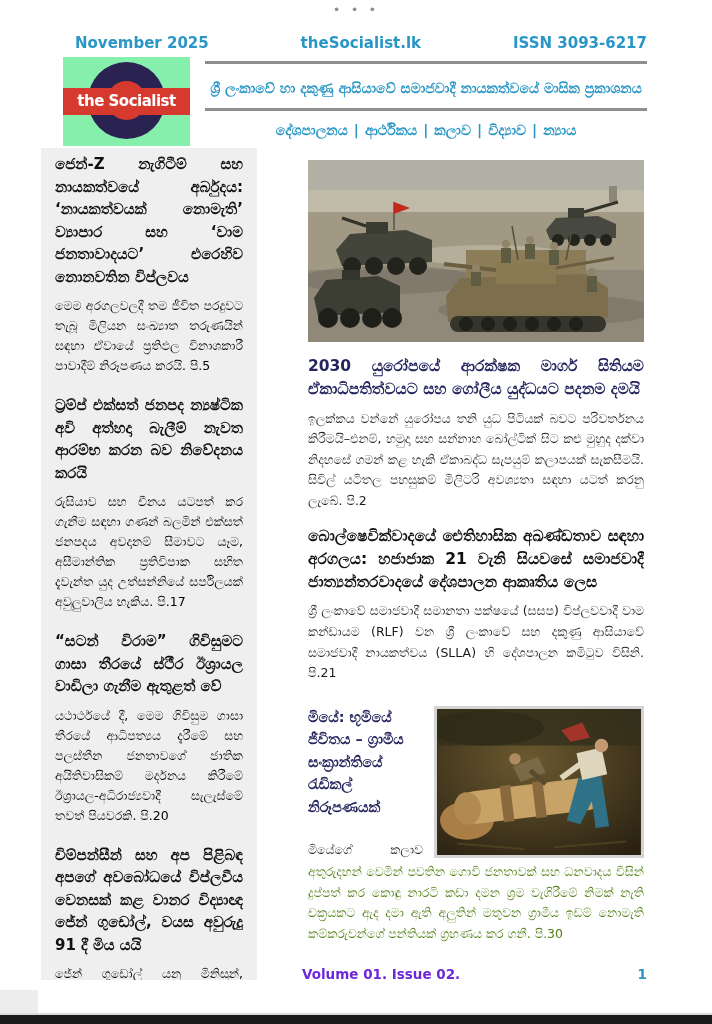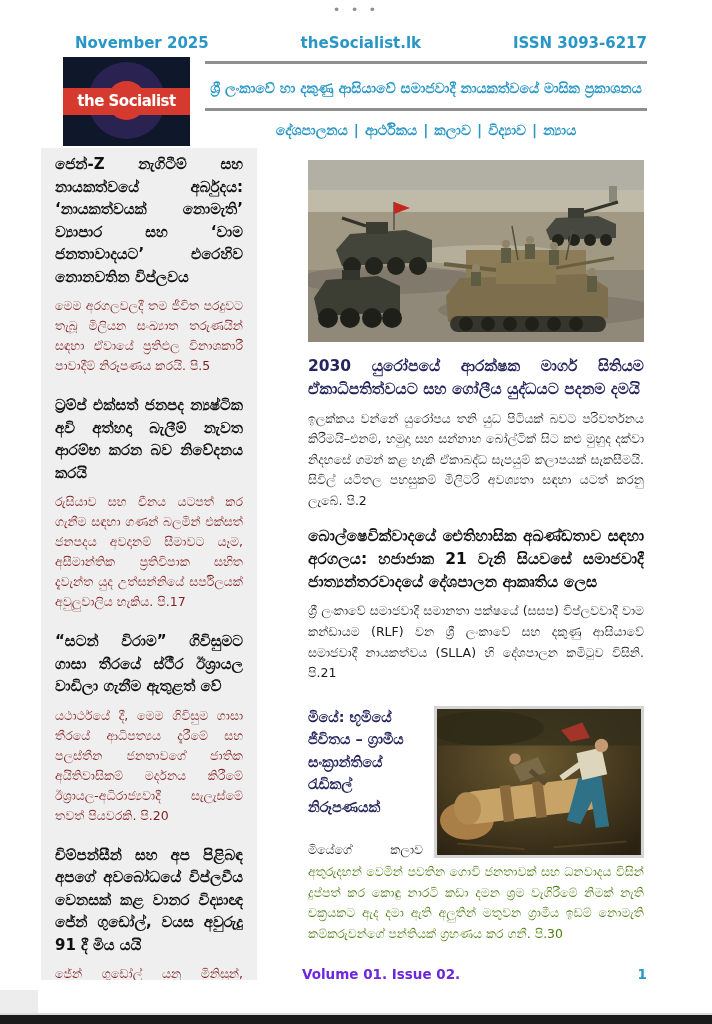--- a/index.html
+++ b/index.html
@@ -24,21 +24,21 @@
 
   
   .header-row{
     position:absolute;left:75px;top:33px;width:572px;height:20px;
     display:flex;justify-content:space-between;align-items:center;
     color:#2996c6;font-weight:bold;font-size:15px;
   }
   .header-row .site{cursor:pointer;}
 
   .logo-box{
-    position:absolute;left:63px;top:57px;width:127px;height:89px;background:#0f172a;
+    position:absolute;left:63px;top:57px;width:127px;height:89px;background:#86efac;
   }
   .roundel-outer{
     position:absolute;left:25px;top:5px;width:77px;height:77px;border-radius:50%;
     background:#2a2352;
   }
   .roundel-inner{
     position:absolute;left:44px;top:24px;width:39px;height:39px;border-radius:50%;
     background:#d63a2f;
   }
   .logo-band{
@@ -66,21 +66,21 @@
   .left-panel{
     position:absolute;left:41px;top:148px;width:216px;height:832px;
     background:#efefef;box-sizing:border-box;padding:5px 14px;overflow:hidden;
   }
   .l-art{margin:0 0 18px 0;}
   .l-title{
     margin:0 0 8px 0;font-size:15px;font-weight:bold;line-height:1.5;
     color:#111111;text-align:justify;
   }
   .l-body{
-    margin:0;font-size:12.5px;line-height:1.6;color:#7f1d1d;text-align:justify;
+    margin:0;font-size:12.5px;line-height:1.6;color:#000000;text-align:justify;
   }
   .ref{white-space:nowrap;}
 
   
   .right-col{
     position:absolute;left:308px;top:160px;width:336px;height:822px;overflow:hidden;
   }
   .hero{
     width:336px;height:182px;display:block;background:#9a937f;
   }

